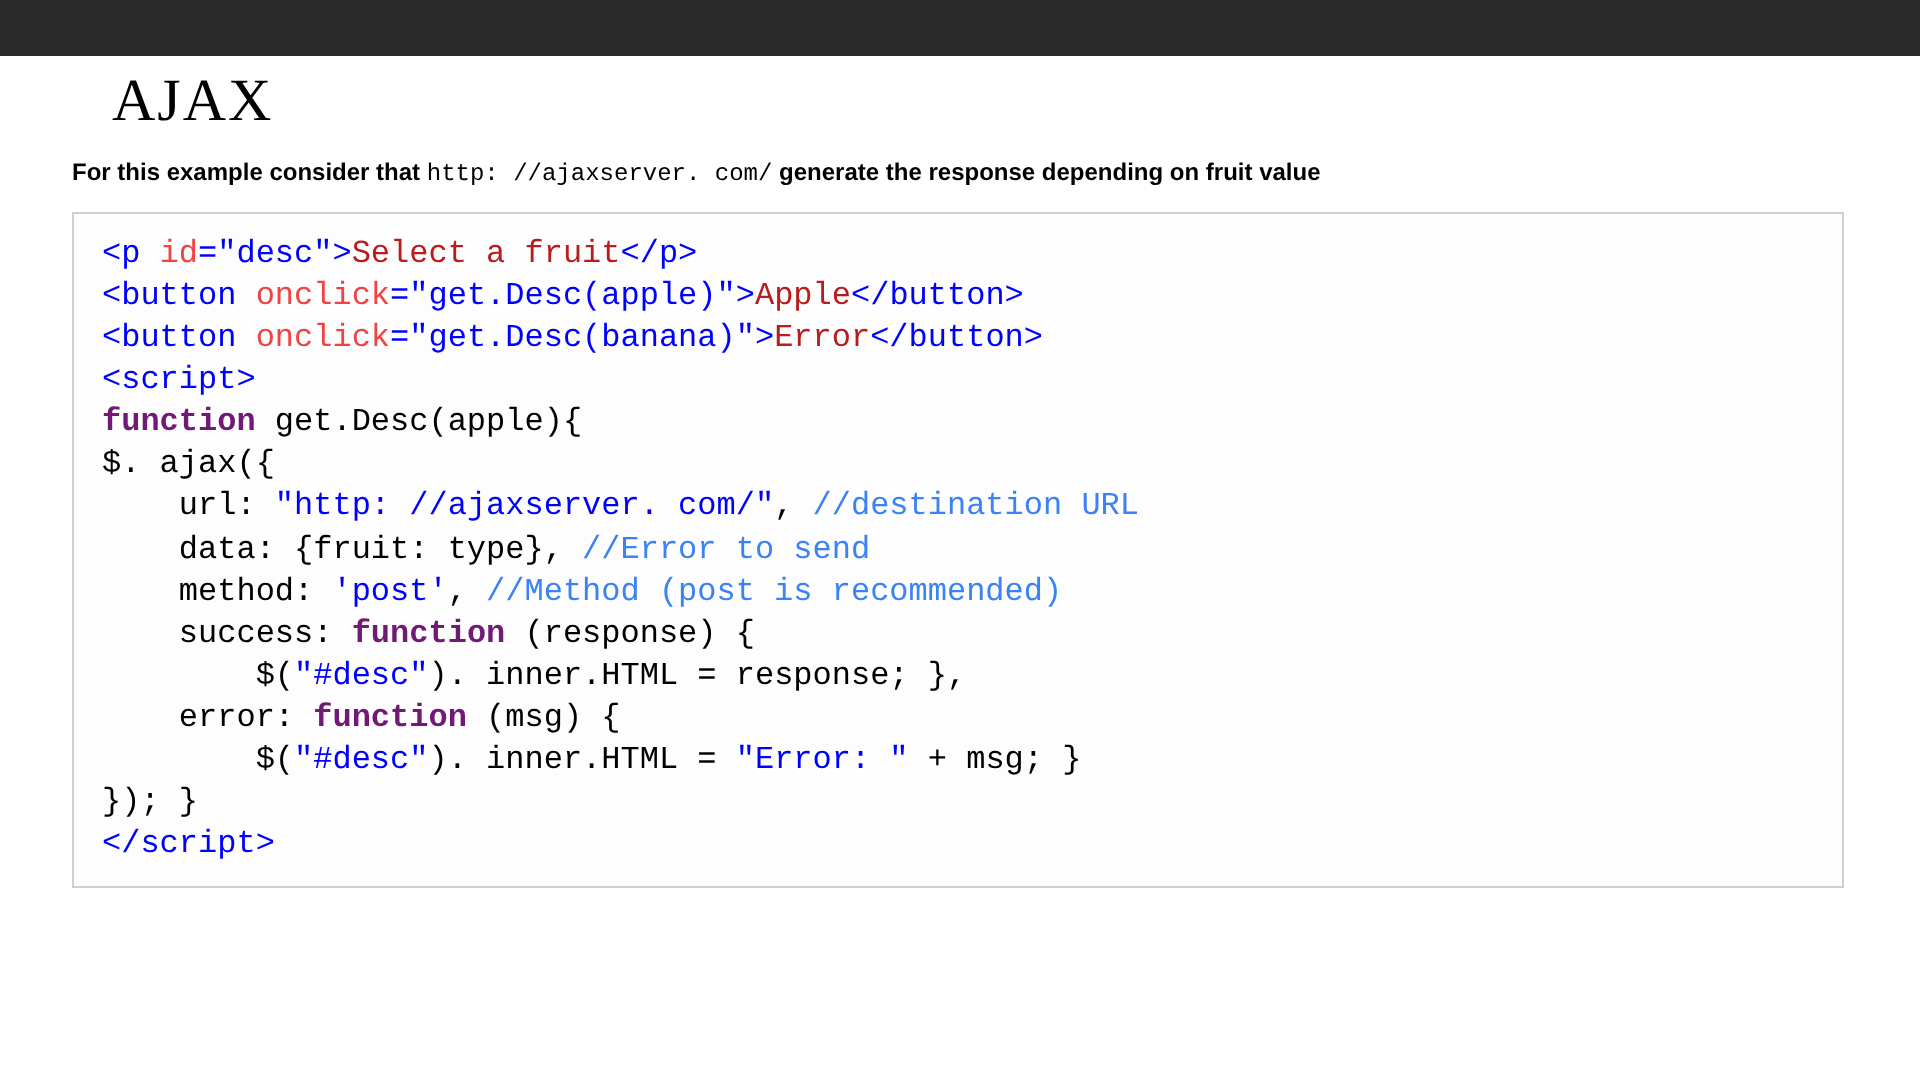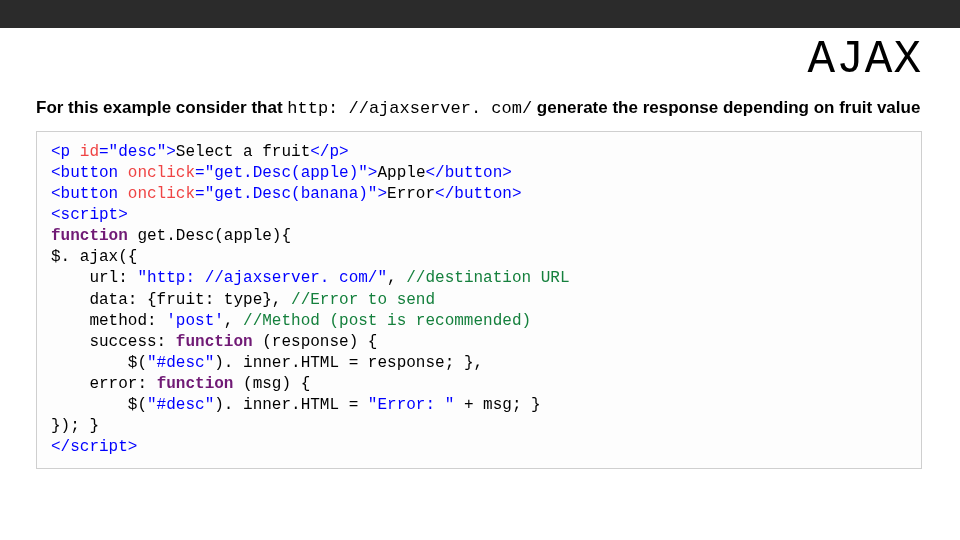--- a/index.html
+++ b/index.html
@@ -13,43 +13,42 @@
   }
   .topbar {
     background: #2b2b2b;
     height: 28px;
     width: 100%;
   }
   .slide {
     padding: 0 38px 14px 56px;
   }
   h1.title {
-    font-size: 46px;
+    font-size: 30px;
     margin: 6px 0 10px 0;
     font-weight: normal;
     color: #000;
-    font-family: Liberation Mono, monospace;
+    font-family: Liberation Serif, serif;
     letter-spacing: 1px;
-    text-align: right;
   }
   .bullet-row {
     font-size: 22px;
     color: #000;
     margin: 0 0 6px 0;
     line-height: 1.3;
   }
   .bullet-dot {
     color: #666;
     font-size: 14px;
     vertical-align: middle;
     display: inline-block;
     margin-right: 6px;
   }
   .note {
-    font-size: 17px;
+    font-size: 12px;
     font-weight: bold;
     color: #000;
     margin: 4px 0 10px -20px;
     line-height: 1.4;
   }
   .note .mono {
     font-family: Consolas, "Courier New", monospace;
     font-weight: normal;
   }
   .codewrap {
@@ -63,22 +62,22 @@
     font-family: Consolas, "Courier New", monospace;
     font-size: 16px;
     line-height: 1.32;
     white-space: pre;
     color: #000;
   }
   .c-tag   { color: #0000ff; }
   .c-attr  { color: #ef4444; }
   .c-str   { color: #0000ff; }
   .c-key   { color: #701a75; font-weight: bold; }
-  .c-cmt   { color: #15803d; }
-  .c-txt   { color: #000000; }
+  .c-cmt   { color: #3b82f6; }
+  .c-txt   { color: #b91c1c; }
 </style>
 </head>
 <body>
 
 <div class="topbar"></div>
 
 <div class="slide">
 
   <h1 class="title">AJAX</h1>
 

